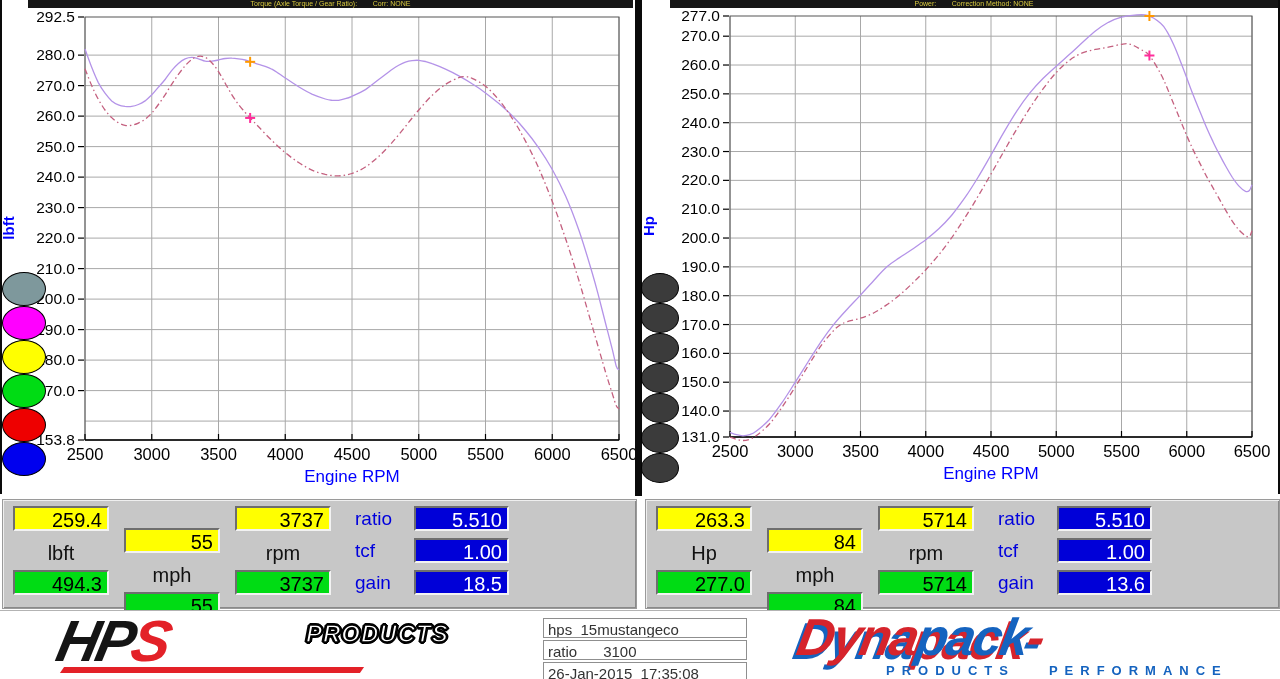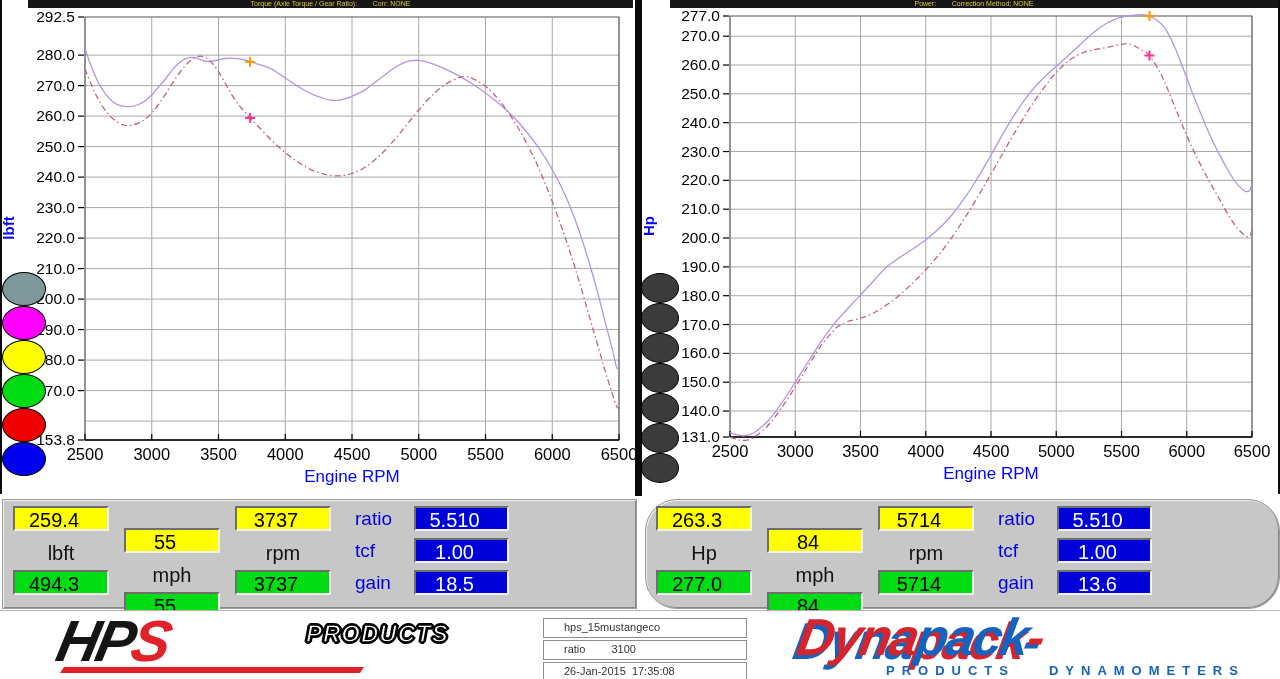--- a/index.html
+++ b/index.html
@@ -12,22 +12,22 @@
   .chart-divider{position:absolute;left:635px;top:0;width:7px;height:496px;background:#0a0a0a;}
   .edge{position:absolute;top:0;width:2px;height:494px;background:#0a0a0a;}
   .edge.l{left:0;} .edge.r{right:0;}
   .chart-header{position:absolute;top:0;left:28px;right:2px;height:8px;background:#161616;
        color:#d8c93f;font-size:7px;line-height:8px;text-align:center;white-space:pre;overflow:hidden;}
   .chart-svg{position:absolute;left:0;top:0;}
   .run-btn{position:absolute;border:1px solid #000;border-radius:50%;}
   .panels-row{position:absolute;left:0;top:496px;width:1280px;height:114px;background:#fff;}
   .data-panel{position:absolute;top:3px;width:633px;height:108px;background:#c7c7c7;
       border:1px solid #9a9a9a;box-shadow:inset 1px 1px 0 #efefef, inset -1px -1px 0 #8a8a8a;}
-  .data-panel.left{left:2px;} .data-panel.right{left:645px;border-radius:32px;}
-  .val-box{position:absolute;height:25px;font-size:20px;text-align:center;padding-right:14px;
+  .data-panel.left{left:2px;} .data-panel.right{left:645px;}
+  .val-box{position:absolute;height:25px;font-size:20px;text-align:right;padding-right:5px;
       line-height:24px;border-top:2px solid #6e6e6e;border-left:2px solid #6e6e6e;
       border-bottom:2px solid #f2f2f2;border-right:2px solid #f2f2f2;box-sizing:border-box;}
   .val-box.yellow{background:#ffff00;color:#000;}
   .val-box.green{background:#00dc14;color:#000;}
   .val-box.blue{background:#0000d8;color:#fff;}
   .col1{left:10px;width:96px;} .col2{left:121px;width:96px;margin-top:22px;} .col3{left:232px;width:96px;}
   .colstat{left:411px;width:95px;}
   .row1{top:6px;} .row2{top:38px;} .row3{top:70px;}
   .unit-label{position:absolute;top:42px;height:22px;font-size:20px;color:#111;text-align:center;line-height:22px;}
   .stat-label{position:absolute;left:352px;width:55px;font-size:19px;color:#0000dd;line-height:25px;}
@@ -38,22 +38,22 @@
       letter-spacing:-3px;transform:skewX(-12deg);line-height:60px;}
   .hps-hp{color:#151515;} .hps-s{color:#e32128;}
   .hps-swoosh{position:absolute;left:4px;top:50px;width:300px;height:6px;background:#e32128;
       transform:skewX(-35deg);}
   .hps-words{position:absolute;left:238px;top:4px;font-style:italic;font-weight:bold;font-size:24px;
       line-height:25px;color:#fff;-webkit-text-stroke:1.5px #000;
       text-shadow:-2px 0 #000,2px 0 #000,0 -2px #000,0 2px #000,-1px -1px #000,1px 1px #000,-1px 1px #000,1px -1px #000;
       letter-spacing:1px;white-space:nowrap;}
   .hps-words .l2{margin-left:10px;}
   .info-box{position:absolute;left:543px;top:7px;width:204px;}
-  .info-row{height:15px;border:1px solid #8f8f8f;background:#fff;font-size:11px;color:#333;
-      padding:2px 4px 1px 20px;margin-bottom:2px;white-space:pre;overflow:hidden;}
+  .info-row{height:15px;border:1px solid #8f8f8f;background:#fff;font-size:15px;color:#333;
+      padding:2px 4px 1px 4px;margin-bottom:2px;white-space:pre;overflow:hidden;}
   .info-row .c2{margin-left:26px;margin-top:16px;}
   .dynapack-logo{position:absolute;left:798px;top:4px;width:470px;height:62px;}
   .dyna-main{position:absolute;left:0;top:-8px;font-style:italic;font-weight:bold;font-size:52px;
       letter-spacing:-2px;transform:skewX(-10deg);line-height:60px;white-space:nowrap;}
   .dyna-red{color:#d6242c;text-shadow:-3px 4px 0 #1563bf;}
   .dyna-blue{color:#1563bf;text-shadow:-3px 4px 0 #d6242c;}
   .dyna-sub{position:absolute;left:88px;top:48px;font-weight:bold;font-size:13px;color:#1563bf;
       letter-spacing:7px;white-space:nowrap;}
   .dyna-sub .s2{margin-left:34px;}
 </style>
@@ -309,16 +309,16 @@
     </div>
 
     <div class="info-box">
       <div class="info-row"><span>hps_15mustangeco</span></div>
       <div class="info-row"><span>ratio</span><span class="c2">3100</span></div>
       <div class="info-row"><span>26-Jan-2015  17:35:08</span></div>
     </div>
 
     <div class="dynapack-logo">
       <div class="dyna-main"><span class="dyna-red">Dyna</span><span class="dyna-blue">pack</span><span class="dyna-red">-</span></div>
-      <div class="dyna-sub"><span>PRODUCTS</span><span class="s2">DYNAMOMETERS</span></div>
+      <div class="dyna-sub"><span>PRODUCTS</span><span class="s2">PERFORMANCE</span></div>
     </div>
   </div>
 </div>
 
 </body></html>

